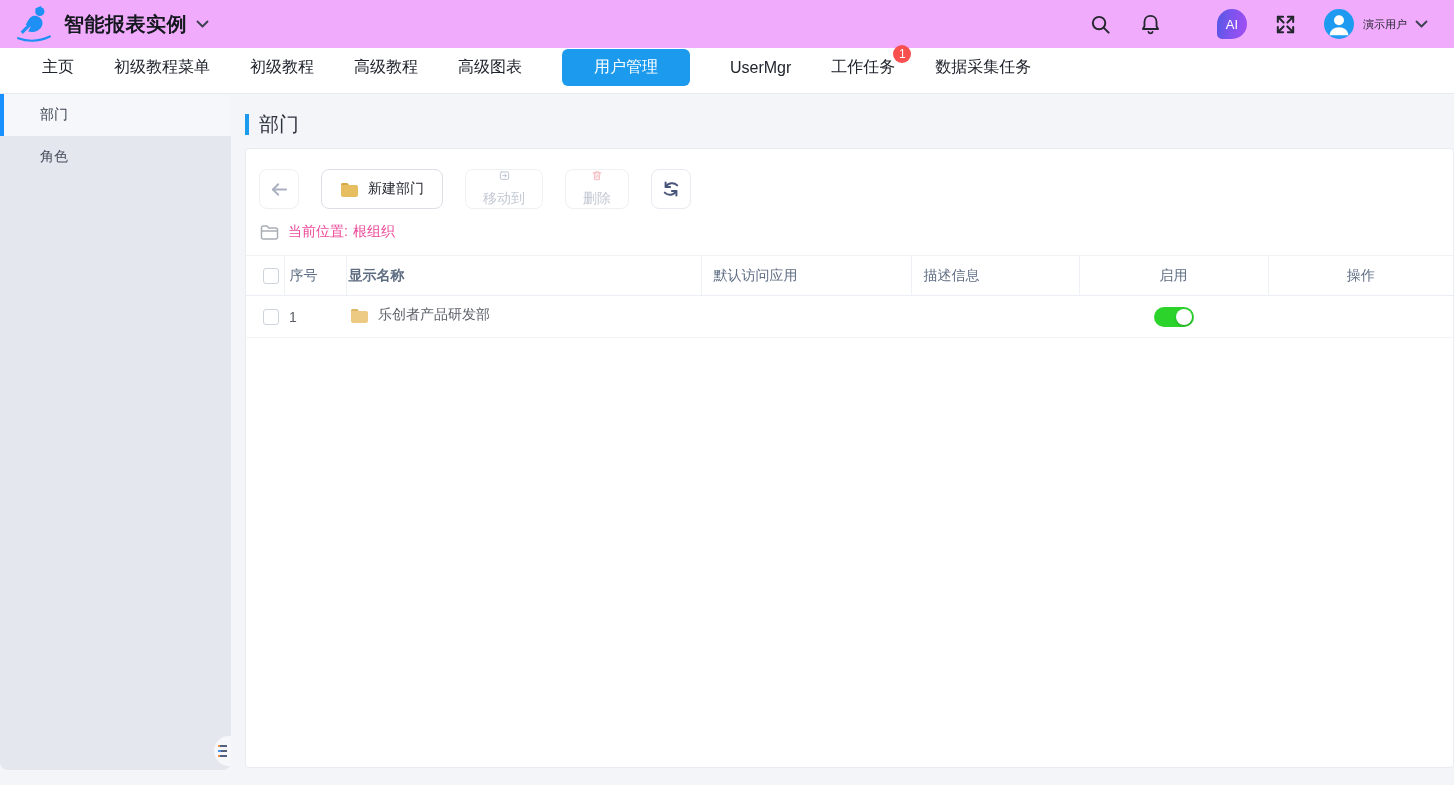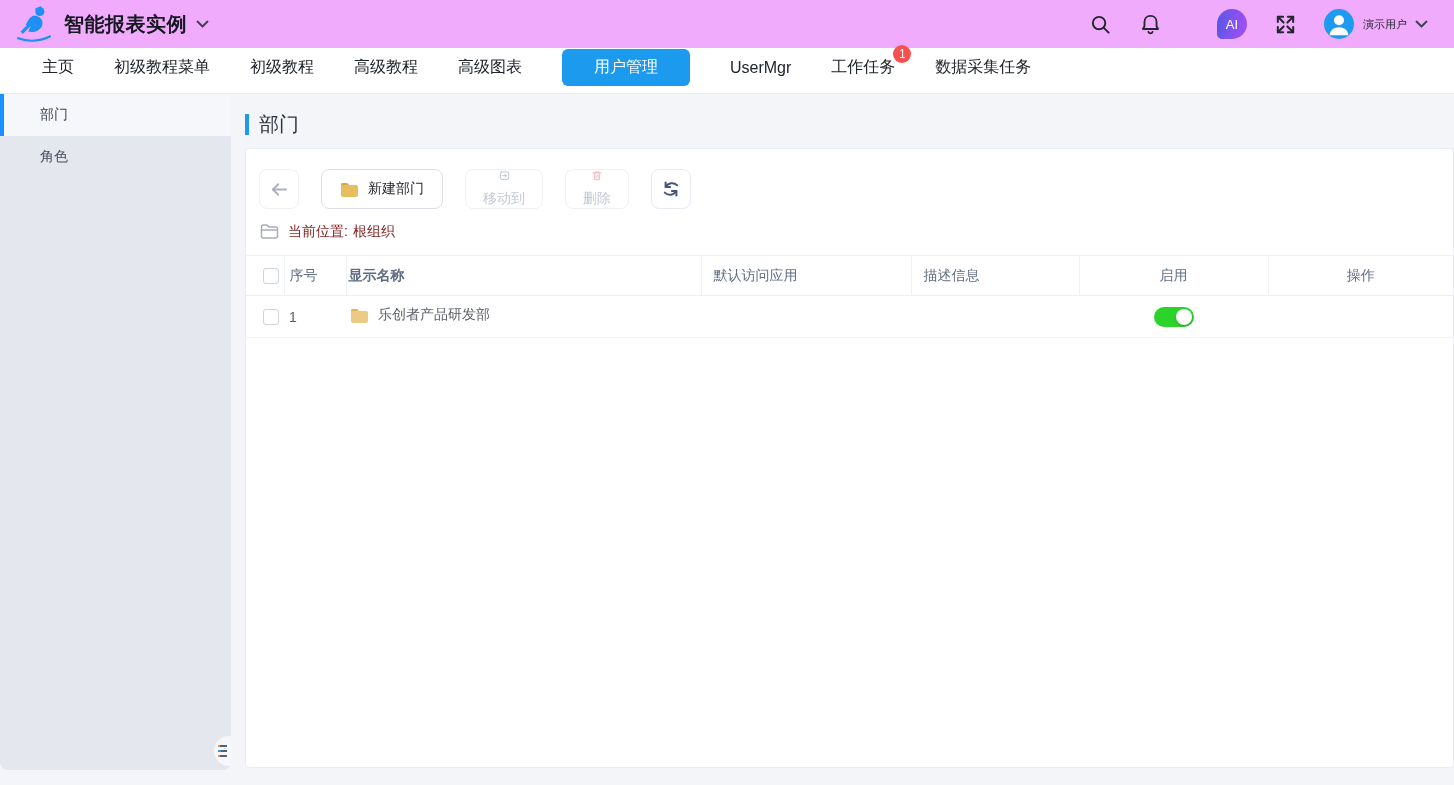--- a/index.html
+++ b/index.html
@@ -54,21 +54,21 @@
   
   .toolbar { display:flex; align-items:center; gap:22px; padding:20px 13px 10px; }
   .btn { height:40px; display:inline-flex; align-items:center; justify-content:center; gap:9px;
     background:#fff; border:1px solid #dcdfe6; border-radius:8px; font-size:14px; font-family:inherit; cursor:pointer; }
   .btn-square { width:40px; }
   .btn-back, .btn-disabled { border-color:#eef0f4; cursor:default;flex-direction:column; }
   .btn-new { padding:0 18px; color:#23262e; }
   .btn-disabled { padding:0 17px; color:#c3c8d2; }
   .btn-refresh { border-color:#e7eaf0; }
 
-  .location-row { display:flex; align-items:flex-start; gap:9px; padding:4px 14px 14px; font-size:14px; color:#7f1d1d; }
+  .location-row { display:flex; align-items:center; gap:9px; padding:4px 14px 14px; font-size:14px; color:#ec4899; }
 
   
   table { width:100%; border-collapse:collapse; table-layout:fixed; }
   thead th { height:40px; font-weight:400; font-size:14px; color:#5e6d82; text-align:left;
     border-top:1px solid #f0f2f6; border-bottom:1px solid #ebeef5; padding:0 0 0 12px; }
   thead th:not(:last-child) { border-right:1px solid #eef1f6; }
   thead th.th-check { padding-left:17px; }
   thead th.th-seq { padding-left:5px; }
   thead th.th-name { padding-left:2px;font-weight:bold; }
   th.center, td.center { text-align:center; padding-left:0; }

